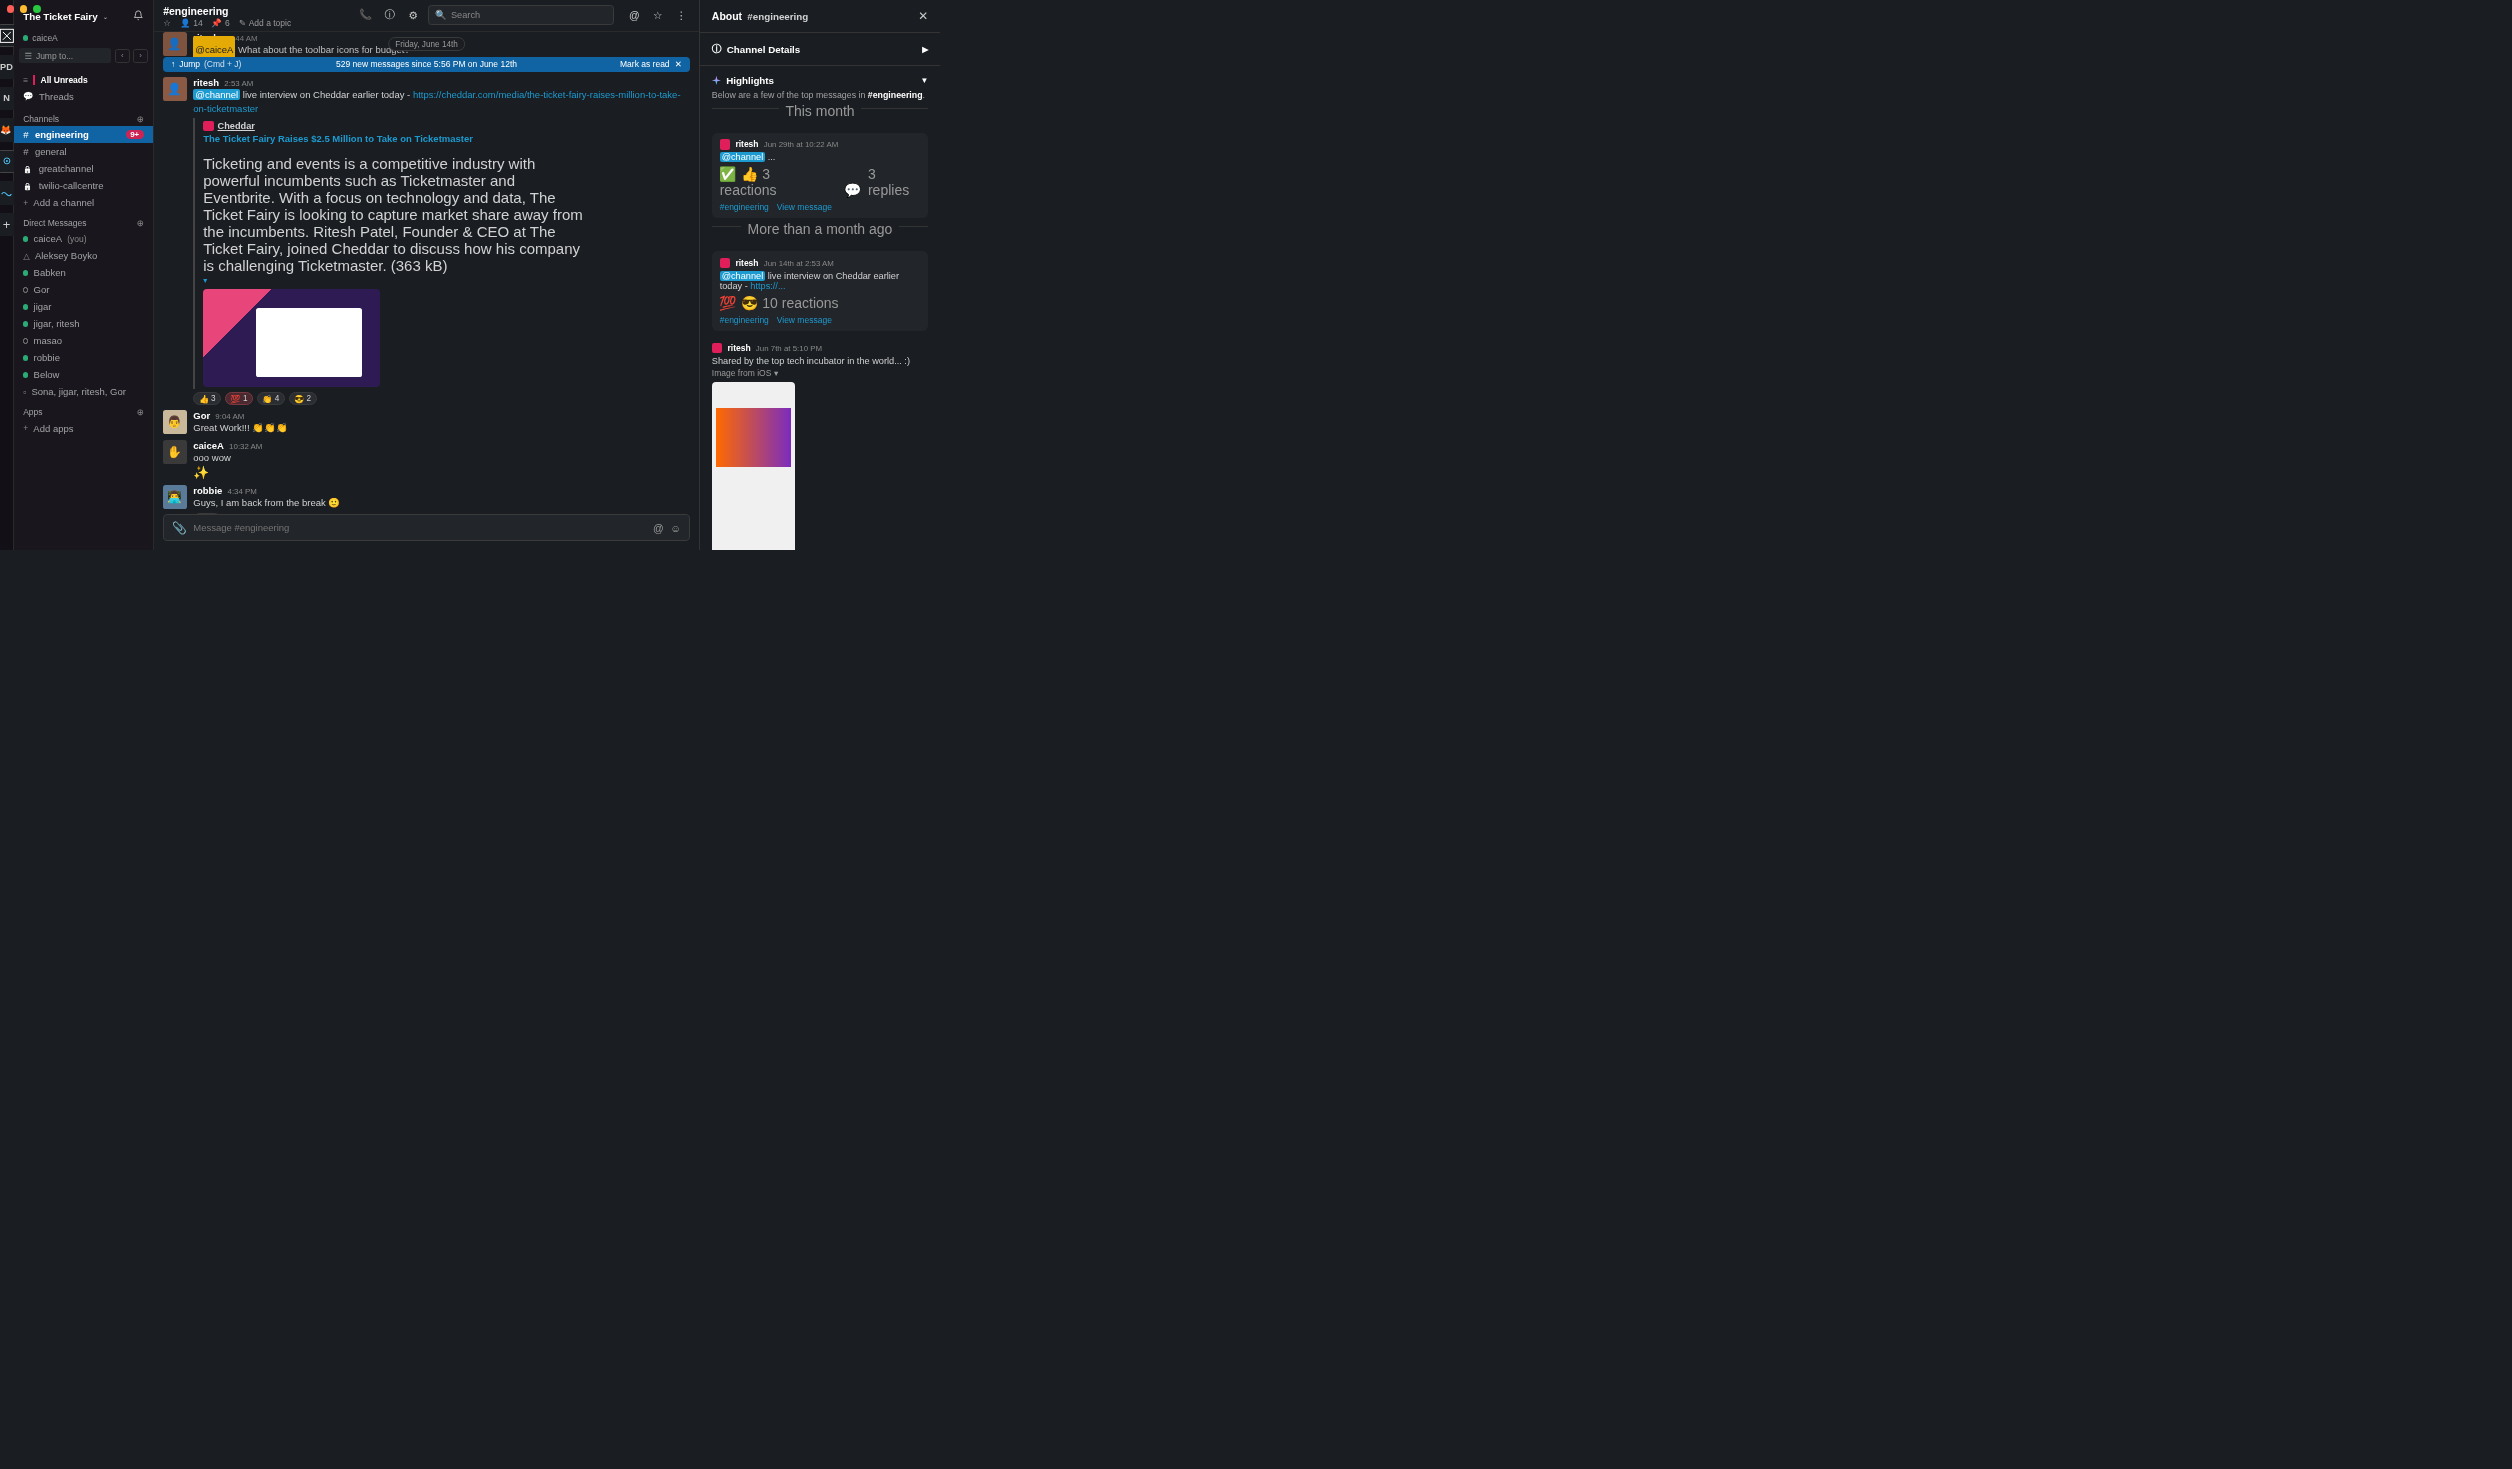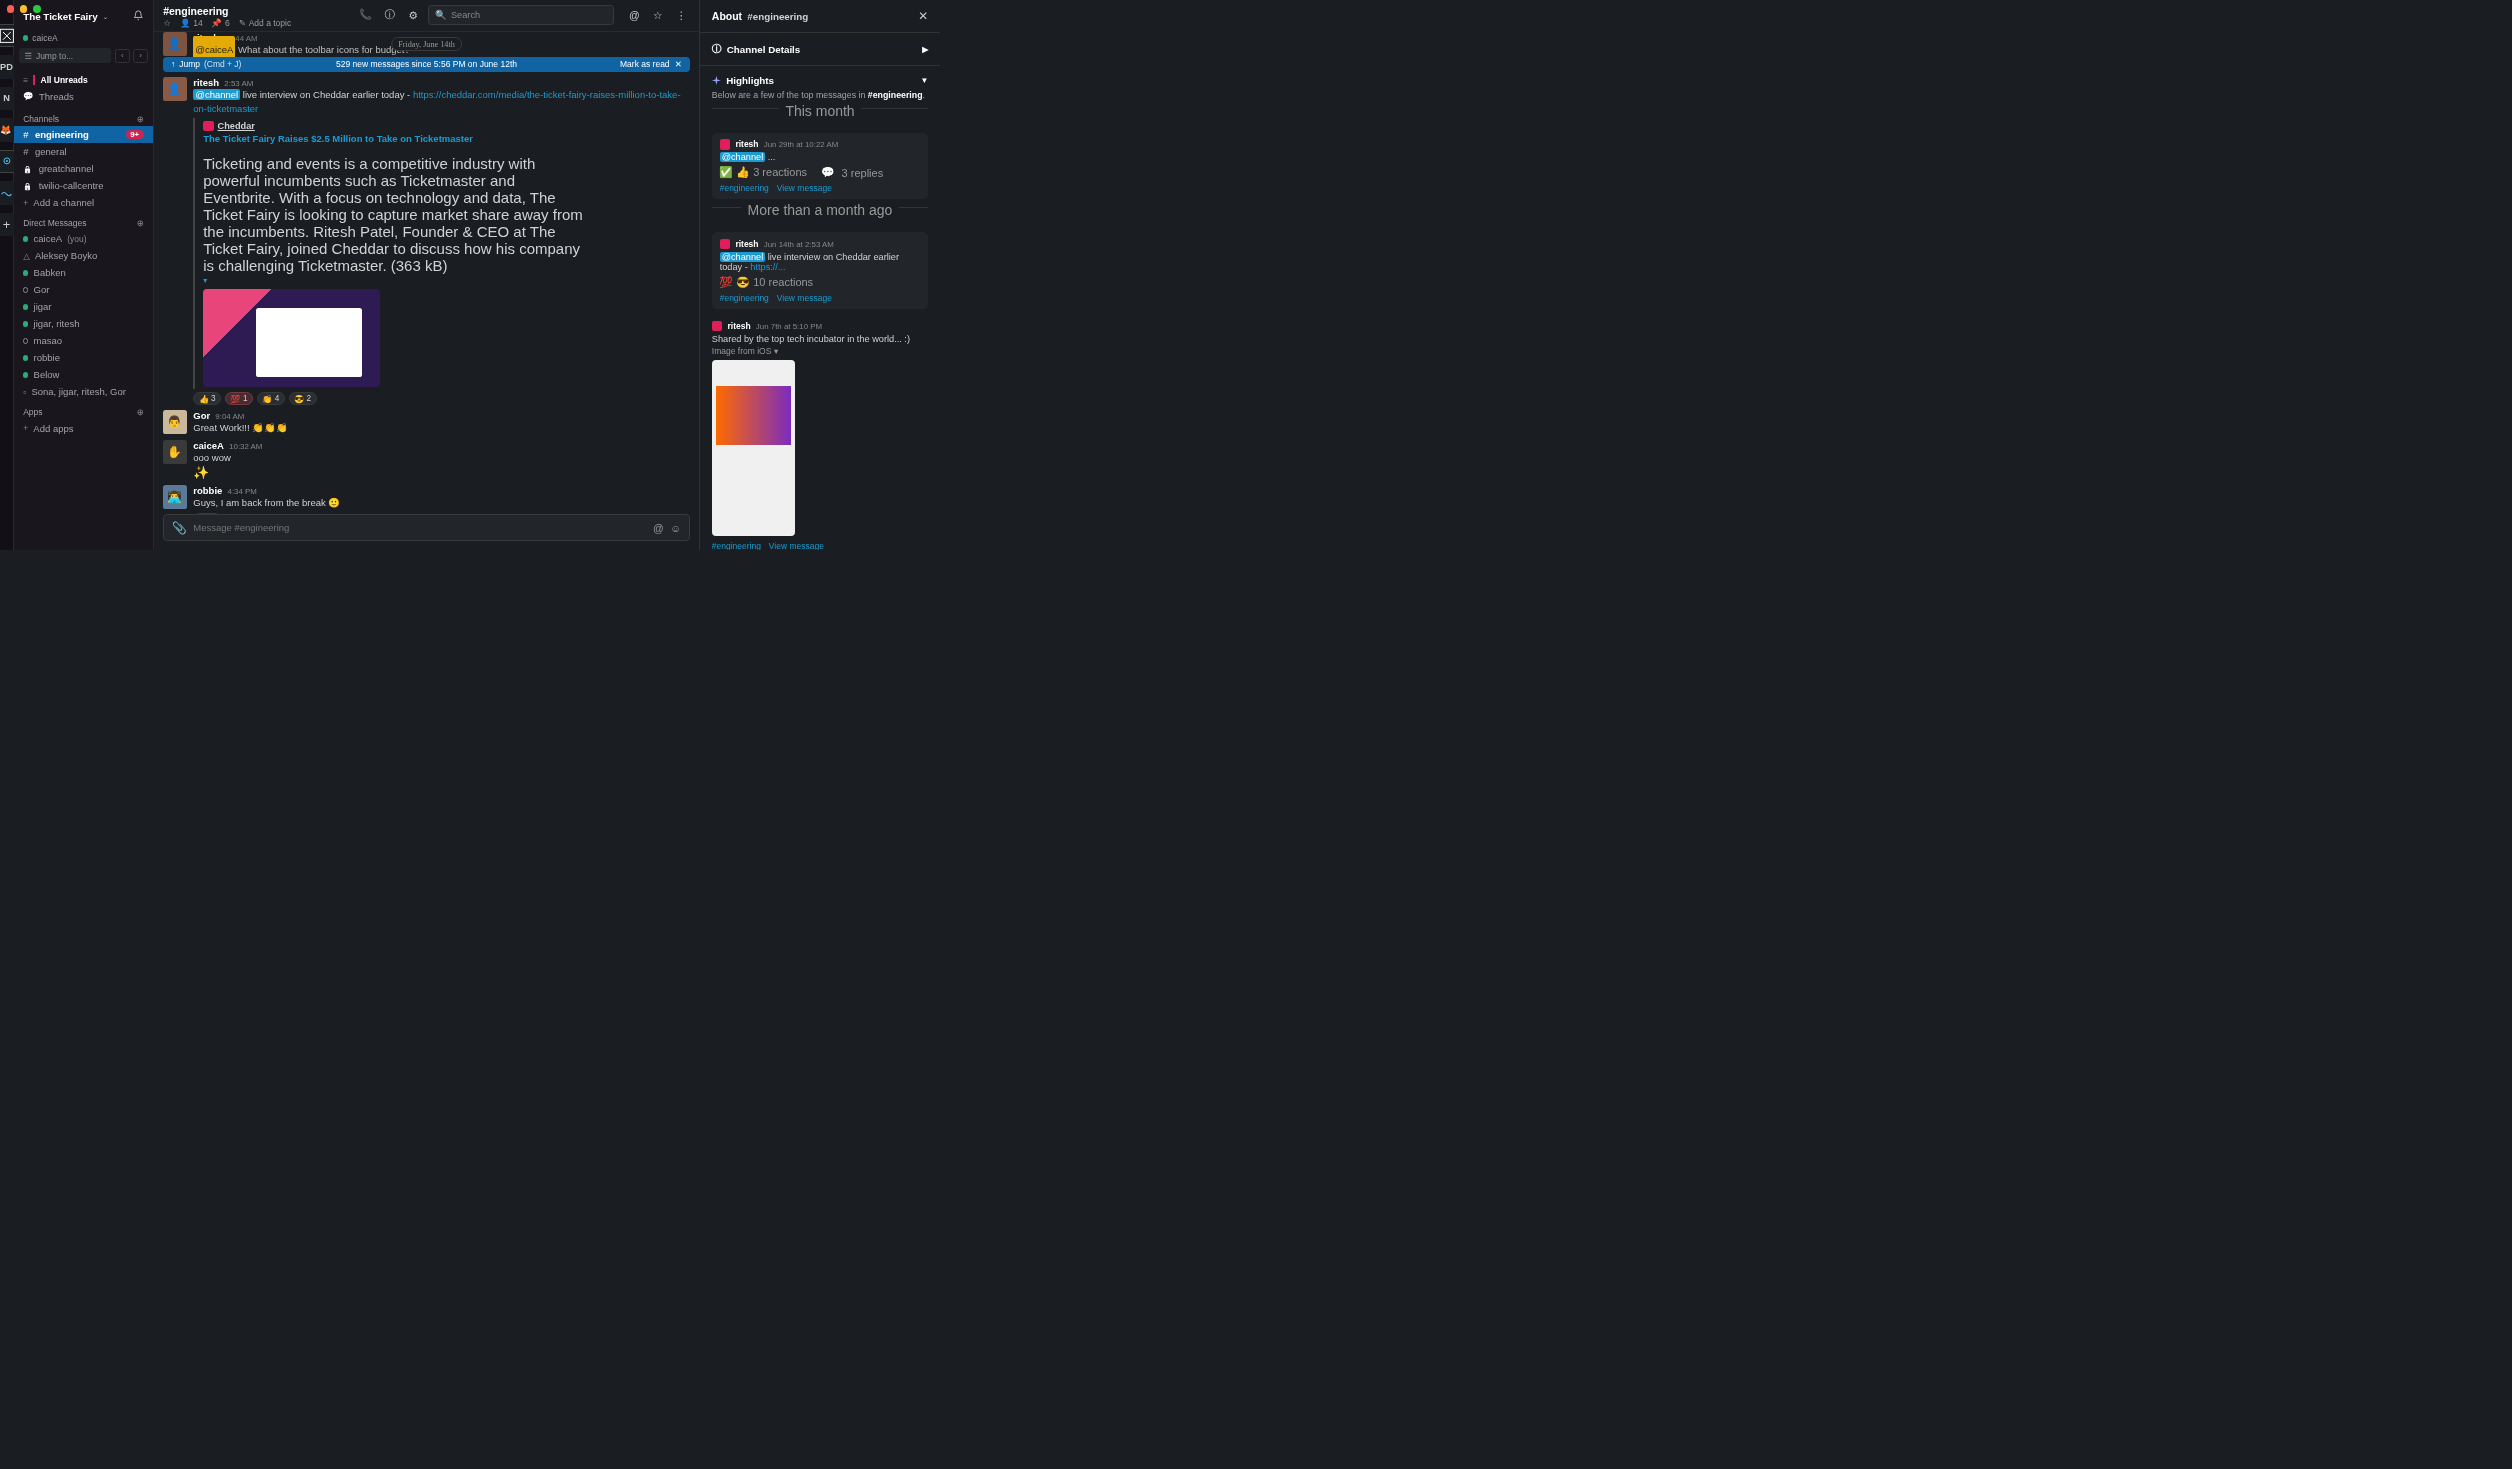--- a/index.html
+++ b/index.html
@@ -286,21 +286,21 @@
 .timebreak span { background:#1a1d21; position:relative; top:-5.9px; padding:0 6.5px; }
 
 .hl-card {
   background: #222529; border-radius: 5.2px; padding: 6.5px 7.9px;
   margin: 5.2px 0;
 }
 .hl-head { display:flex; gap:5.2px; align-items:center; font-size:8.5px; }
 .hl-user { color:#fff; font-weight:700; }
 .hl-time { color:#888; font-size:7.9px; }
 .hl-body { font-size:9.2px; margin-top:2.6px; }
-.hl-reacts { display:flex; gap:6.5px; font-size:11px; color:#999; margin-top:3.9px; align-items:flex-end; }
+.hl-reacts { display:flex; gap:6.5px; font-size:14px; color:#999; margin-top:3.9px; align-items:flex-end; }
 .hl-foot { display:flex; gap:7.9px; font-size:8.5px; margin-top:3.9px; }
 .hl-ch { color:#1d9bd1; }
 .hl-view { color:#1d9bd1; cursor:pointer; }
 .hl-img-wrap { margin-top:3.9px; }
 .hl-img {
   width: 83px; height: 176px; background:#f0f0f0; border-radius:3.9px;
   position:relative; overflow:hidden;
 }
 .hl-img-inner {
   position:absolute; top:26px; left:3.9px; right:3.9px; height:59px;
@@ -497,21 +497,21 @@
     <div class="msg" style="padding:0 9.2px;opacity:.9;">
       <div class="avatar" style="background:#8a5a44;">👤</div>
       <div class="msg-body">
         <div class="msg-head">
             <span class="msg-user">ritesh</span>
             <span class="msg-time">12:44 AM</span>
           </div>
         <div class="msg-text"><span class="channel-mention">@caiceA</span> <span>What about the toolbar icons for budget?</span></div>
       </div>
     </div>
-    <div class="date-divider" style="position:absolute;top:3.9px;left:50%;transform:translateX(-50%);font-family:Liberation Serif, serif;">Friday, June 14th</div>
+    <div class="date-divider" style="position:absolute;top:3.9px;left:50%;transform:translateX(-50%);">Friday, June 14th</div>
   </div>
 
   <div class="banner">
     <div class="jump">
       <span>↑</span>
       <span>Jump</span>
       <span style="opacity:.8;">(Cmd + J)</span>
     </div>
     <span class="center">529 new messages since 5:56 PM on June 12th</span>
     <div class="right">

